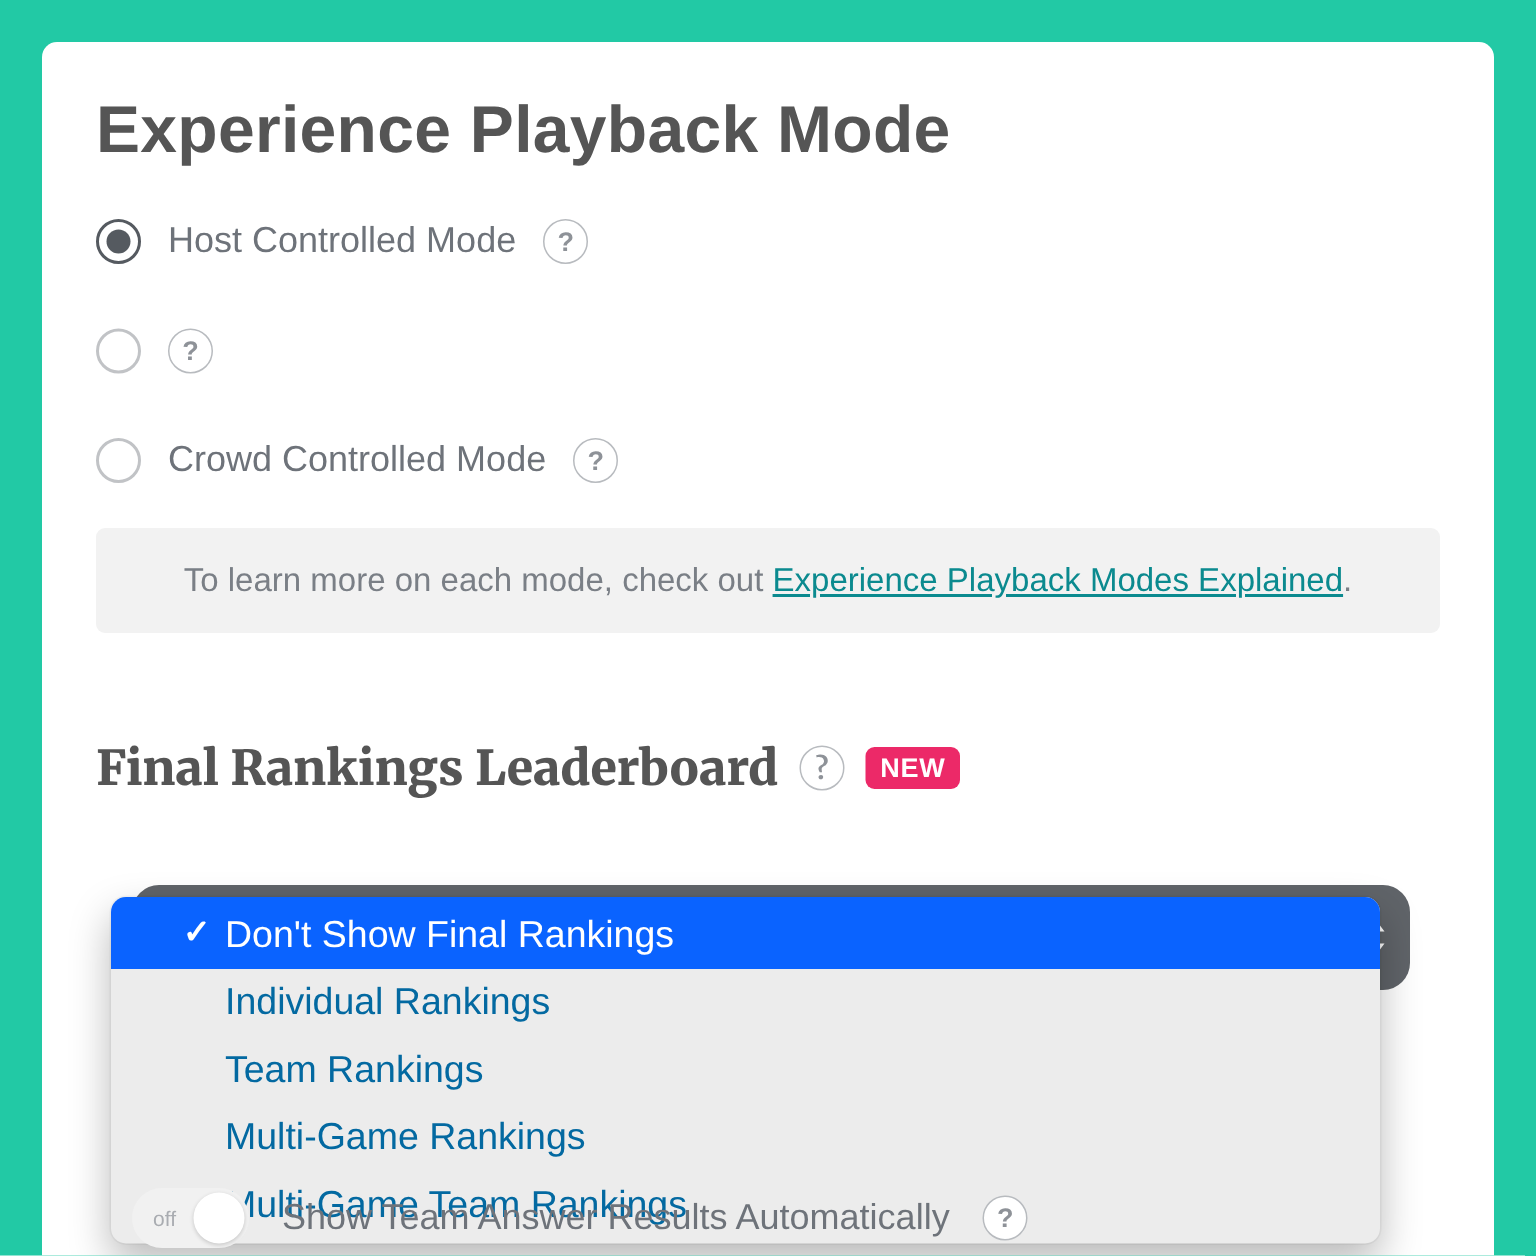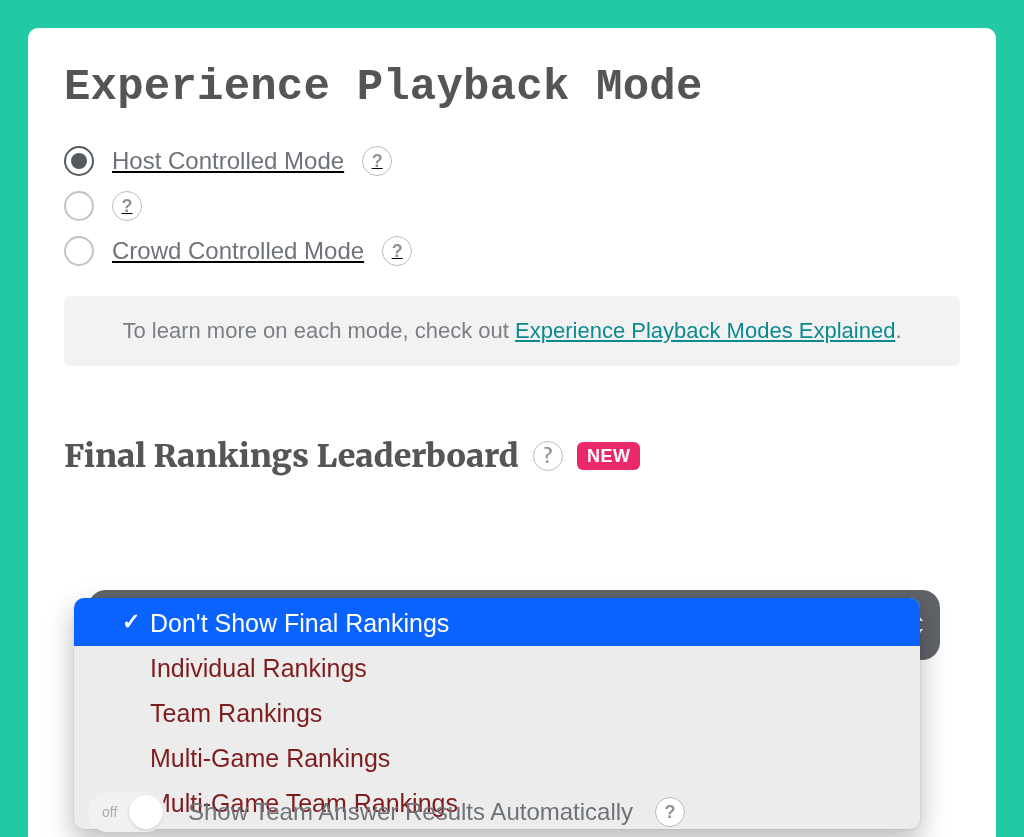--- a/index.html
+++ b/index.html
@@ -12,28 +12,28 @@
   }
   .card {
     background: #ffffff;
     border-radius: 10px 10px 0 0;
     width: 100%;
     height: 100%;
     padding: 34px 36px 0 36px;
     position: relative;
   }
   h1.page-title {
-    font-family: Liberation Mono, monospace;
+    font-family: Liberation Sans, sans-serif;
     font-weight: 900;
     font-size: 44px;
     color: #555555;
     margin-bottom: 34px;
     letter-spacing: 0.2px;
   }
-  .radio-group { display: flex; flex-direction: column; gap: 15px; margin-bottom: 30px; text-decoration: underline; }
+  .radio-group { display: flex; flex-direction: column; gap: 43px; margin-bottom: 30px; }
   .radio-row { display: flex; align-items: center; gap: 18px; }
   .radio {
     width: 30px; height: 30px; border-radius: 50%;
     border: 2px solid #c1c3c6;
     display: flex; align-items: center; justify-content: center;
     cursor: pointer; flex-shrink: 0;
     background: #fff;
   }
   .radio.selected { border-color: #555a60; }
   .radio.selected::after {
@@ -110,21 +110,21 @@
     position: absolute;
     left: 46px; right: 76px;
     top: 570px;
     background: #ececec;
     border-radius: 10px;
     box-shadow: 0 12px 28px rgba(0,0,0,0.28), 0 0 0 1px rgba(0,0,0,0.04);
     overflow: hidden;
   }
   .dropdown-item {
     font-size: 25px;
-    color: #7f1d1d;
+    color: #0369a1;
     padding: 5px 14px 5px 76px;
     position: relative;
     cursor: pointer;
     line-height: 1.4;
   }
   .dropdown-item.selected {
     background: #0a63ff;
     color: #fff;
     padding-top: 8px;
   }

